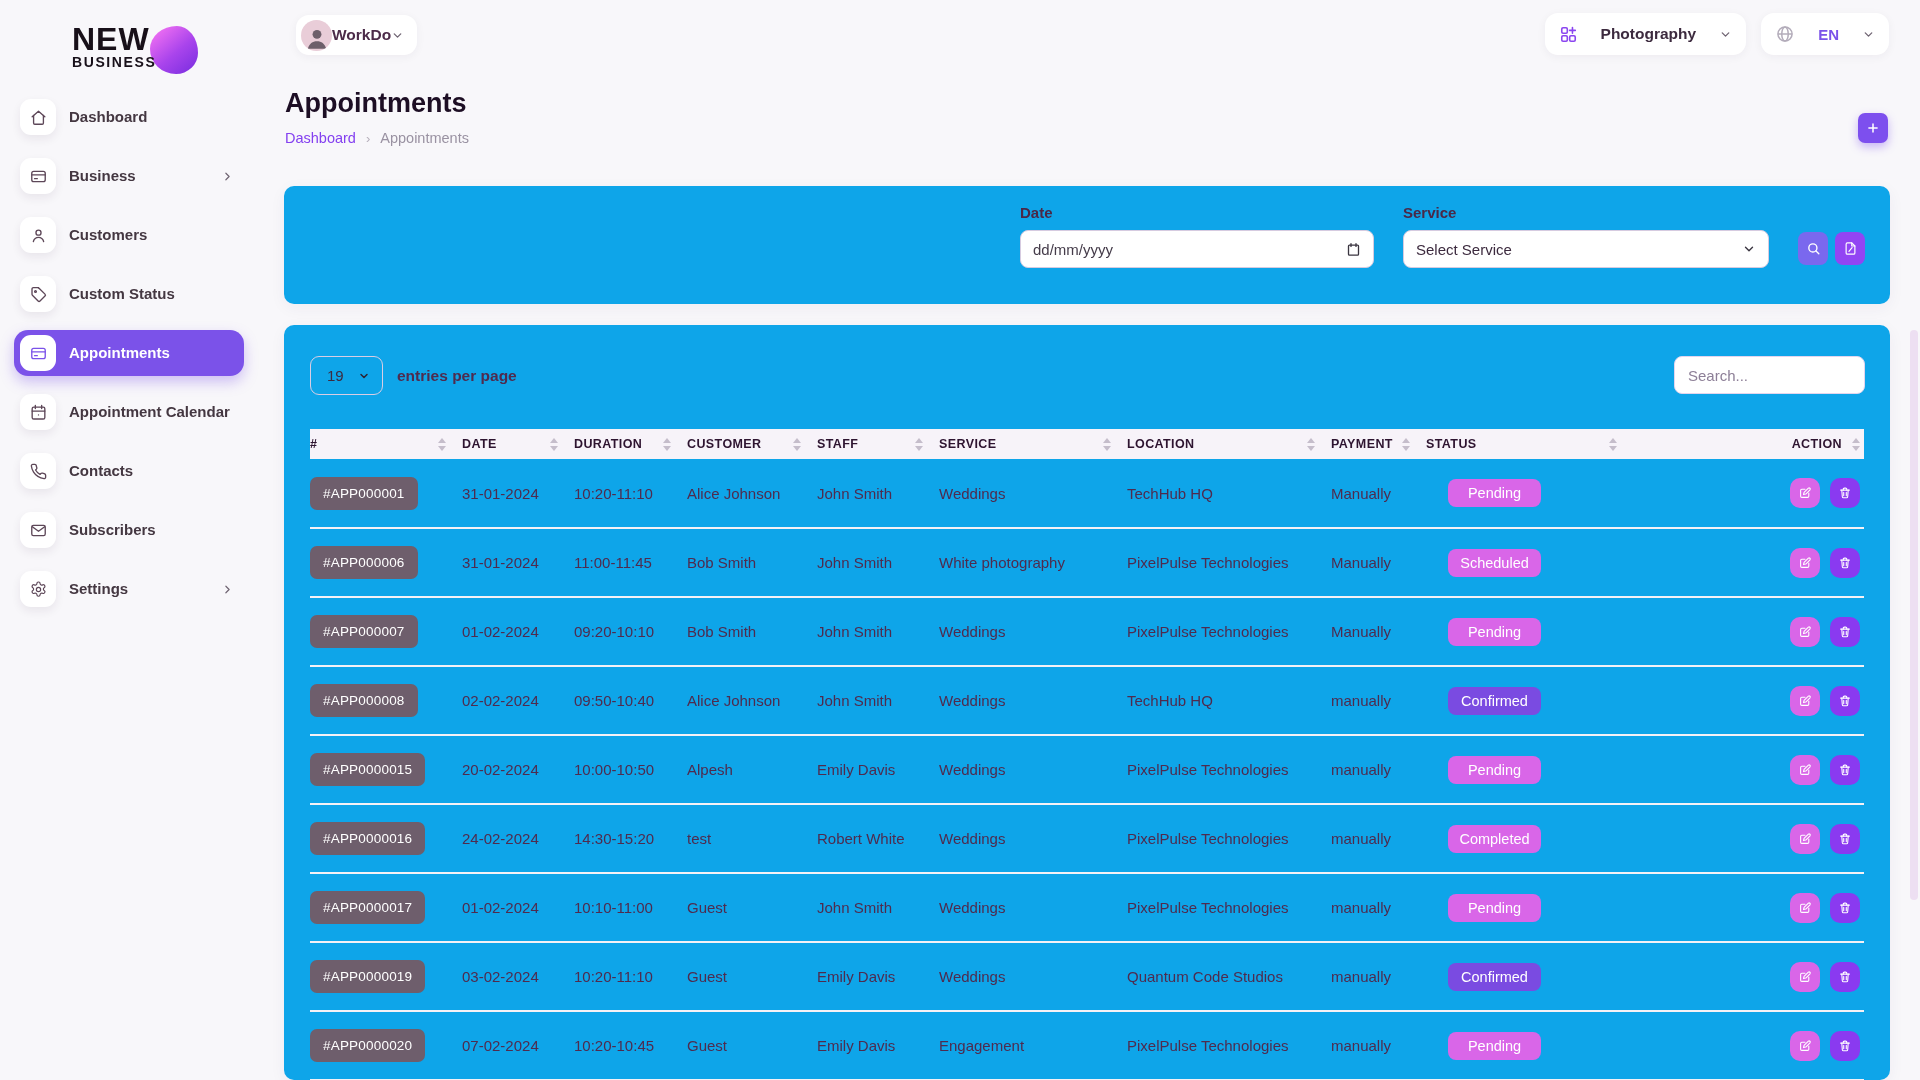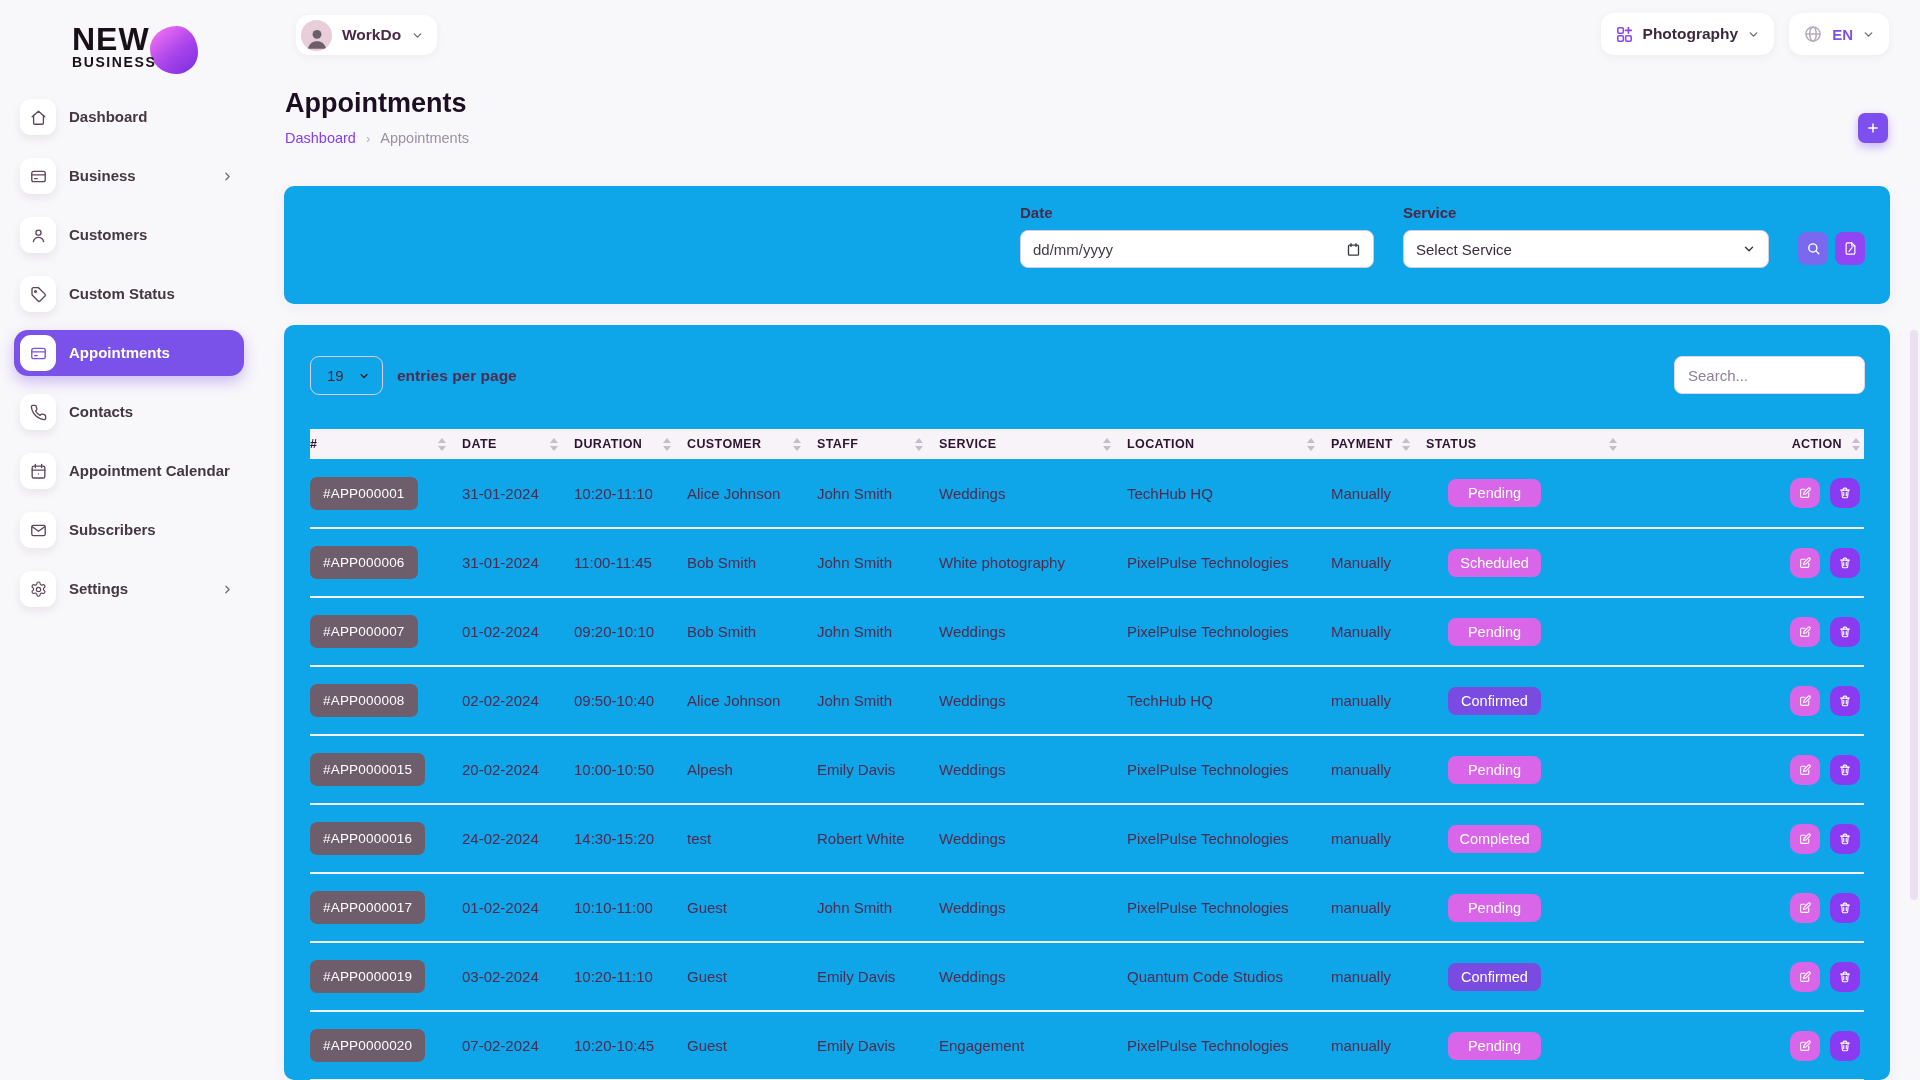--- a/index.html
+++ b/index.html
@@ -27,28 +27,28 @@
   .nav-sub { font-size:13.5px; font-weight:600; color:#d6c9f3; margin:3px 0 0 26px; }
   .nav-chev { margin-left:auto; color:#6f6472; display:flex; }
   .nav-chev svg { width:13px; height:13px; }
   .nav-item.active { background:#7b52e9; box-shadow:0 6px 14px rgba(123,82,233,.35); }
   .nav-item.active .nav-label { color:#fff; }
   .nav-item.active .nav-ic { color:#7b52e9; box-shadow:none; }
   
   .main { position:absolute; left:284px; top:0; width:1606px; height:1080px; }
   .pill { background:#fff; border-radius:13px; display:flex; align-items:center;
     box-shadow:0 2px 10px rgba(40,20,60,.05); cursor:pointer; }
-  .workdo { position:absolute; left:12px; top:15px; height:40px; gap:10px; padding:0 13px 0 5px; }
+  .workdo { position:absolute; left:12px; top:15px; height:40px; padding:0 13px 0 5px; }
   .avatar { width:31px; height:31px; border-radius:50%; background:#e9cdd8; overflow:hidden;
     display:flex; align-items:center; justify-content:center; }
   .avatar svg { width:26px; height:26px; margin-top:6px; }
   .workdo-name { font-size:15.5px; font-weight:600; color:#4c2b49; }
   .chev-dn { color:#6f6472; display:flex; } .chev-dn svg { width:13px; height:13px; }
   .top-right { position:absolute; right:1px; top:13px; display:flex; gap:15px; }
-  .pill.topbtn { height:42px; padding:0 14px; gap:9px;text-align:right; }
+  .pill.topbtn { height:42px; padding:0 14px; gap:23px;text-align:right; }
   .apps-ic { color:#8b45f0; display:flex; } .apps-ic svg { width:19px; height:19px; }
   .globe-ic { color:#b3acba; display:flex; } .globe-ic svg { width:20px; height:20px; }
   .ws-label { font-size:15.5px; font-weight:600; color:#3c2a3e; }
   .lang-label { font-size:15px; font-weight:700; color:#7b52e9; }
   .page-title { position:absolute; left:1px; top:88px; font-size:27px; font-weight:700; color:#1d0e24; }
   .breadcrumb { position:absolute; left:1px; top:130px; display:flex; align-items:center; gap:10px; font-size:14.5px; }
   .bc-link { color:#8440f0; cursor:pointer; }
   .bc-sep { color:#b5aeba; font-size:13px; }
   .bc-cur { color:#9a92a2; }
   .add-btn { position:absolute; right:2px; top:113px; width:30px; height:30px; border-radius:7px;
@@ -175,37 +175,37 @@
             <path d="M7 14.7h3.5"></path>
           </svg>
         </span>
         <span class="nav-txt">
           <span class="nav-label">Appointments</span>
         </span>
       </div>
       <div class="nav-item">
         <span class="nav-ic">
           <svg viewBox="0 0 24 24" fill="none" stroke="currentColor" stroke-width="1.7" stroke-linecap="round" stroke-linejoin="round">
-            <path d="M21 16.6v2.6a1.8 1.8 0 0 1-2 1.8 18 18 0 0 1-7.8-2.8 17.6 17.6 0 0 1-5.4-5.4A18 18 0 0 1 3 5a1.8 1.8 0 0 1 1.8-2h2.6a1.8 1.8 0 0 1 1.8 1.55c.11.86.33 1.71.63 2.53a1.8 1.8 0 0 1-.4 1.9L8.3 10.1a14.4 14.4 0 0 0 5.6 5.6l1.12-1.13a1.8 1.8 0 0 1 1.9-.4c.82.3 1.67.52 2.53.63A1.8 1.8 0 0 1 21 16.6z"></path>
-          </svg>
-        </span>
-        <span class="nav-txt">
-          <span class="nav-label">Contacts</span>
-        </span>
-      </div>
-      <div class="nav-item">
-        <span class="nav-ic">
-          <svg viewBox="0 0 24 24" fill="none" stroke="currentColor" stroke-width="1.7" stroke-linecap="round" stroke-linejoin="round">
             <rect x="4" y="5.2" width="16" height="15" rx="2"></rect>
             <path d="M8 3v4M16 3v4M4 10.2h16"></path>
             <path d="M12 15h.01"></path>
           </svg>
         </span>
         <span class="nav-txt">
           <span class="nav-label">Appointment Calendar</span>
+        </span>
+      </div>
+      <div class="nav-item">
+        <span class="nav-ic">
+          <svg viewBox="0 0 24 24" fill="none" stroke="currentColor" stroke-width="1.7" stroke-linecap="round" stroke-linejoin="round">
+            <path d="M21 16.6v2.6a1.8 1.8 0 0 1-2 1.8 18 18 0 0 1-7.8-2.8 17.6 17.6 0 0 1-5.4-5.4A18 18 0 0 1 3 5a1.8 1.8 0 0 1 1.8-2h2.6a1.8 1.8 0 0 1 1.8 1.55c.11.86.33 1.71.63 2.53a1.8 1.8 0 0 1-.4 1.9L8.3 10.1a14.4 14.4 0 0 0 5.6 5.6l1.12-1.13a1.8 1.8 0 0 1 1.9-.4c.82.3 1.67.52 2.53.63A1.8 1.8 0 0 1 21 16.6z"></path>
+          </svg>
+        </span>
+        <span class="nav-txt">
+          <span class="nav-label">Contacts</span>
         </span>
       </div>
       <div class="nav-item">
         <span class="nav-ic">
           <svg viewBox="0 0 24 24" fill="none" stroke="currentColor" stroke-width="1.7" stroke-linecap="round" stroke-linejoin="round">
             <rect x="3.5" y="5.5" width="17" height="13" rx="2"></rect>
             <path d="M4.2 7.2 12 13l7.8-5.8"></path>
           </svg>
         </span>
         <span class="nav-txt">

